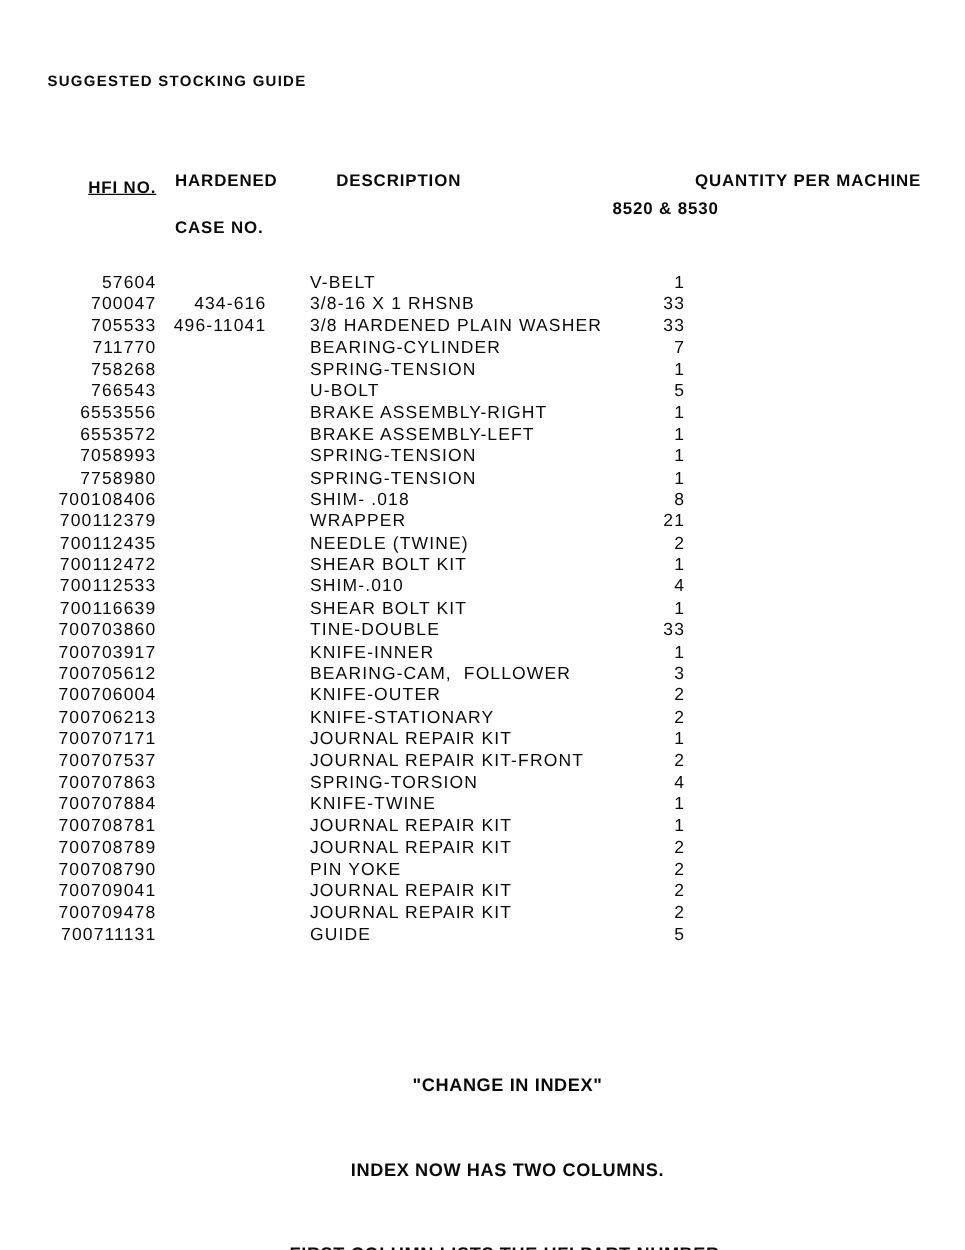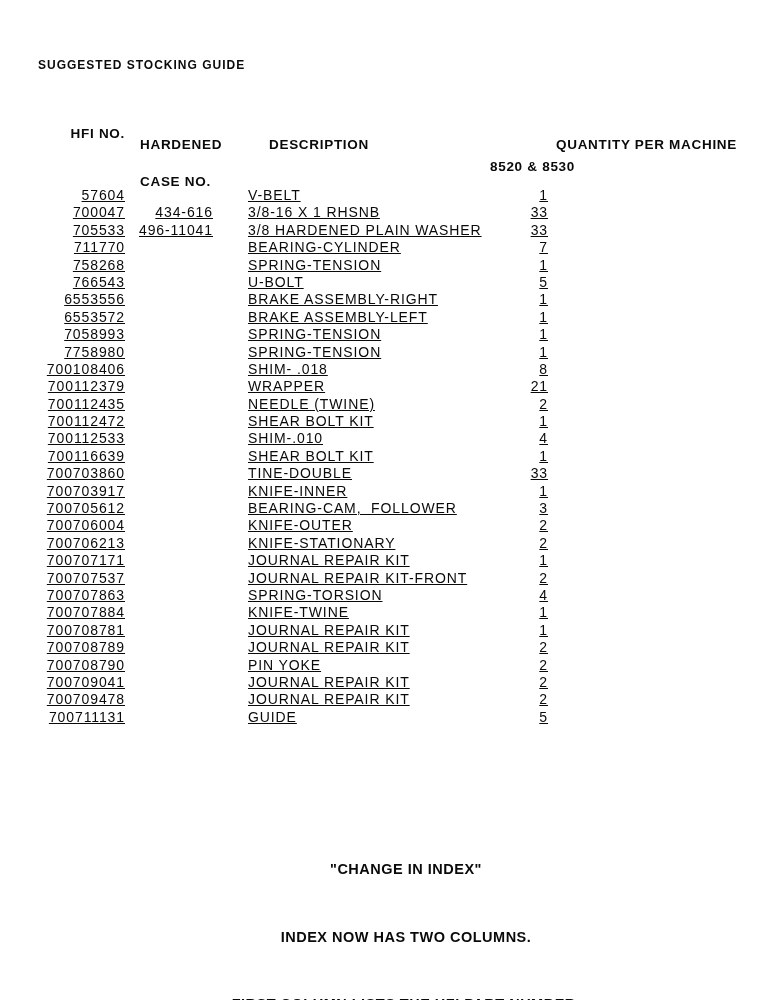--- a/index.html
+++ b/index.html
@@ -26,32 +26,31 @@
     letter-spacing: 1px;
     white-space: pre;
   }
   .hdr {
     position: absolute;
     font-size: 13.5px;
     font-weight: 700;
     letter-spacing: 0.7px;
     white-space: pre;
   }
-  .h-hfi    { left: 40px;  top: 126px; width: 85px; text-align: right; }
+  .h-hfi    { left: 40px;  top: 142px; width: 85px; text-align: right; text-decoration: underline; }
   .h-current{ left: 140px; top: 137px; }
   .h-caseno { left: 140px; top: 174px; }
   .h-desc   { left: 257px; top: 137px; margin-left: 12px; }
   .h-qty    { right: 35px; top: 137px; }
   .h-models { left: 490px; top: 159px; }
   .tbody {
     position: absolute;
     left: 40px;
-    top: 187px;
+    top: 217px;
     width: 508px;
-    text-decoration: underline;
   }
   .row {
     display: grid;
     grid-template-columns: 85px 88px 297px 38px;
     height: 17.4px;
     align-items: center;
     font-size: 14px;
     letter-spacing: 0.9px;
     line-height: 17.4px;
   }

